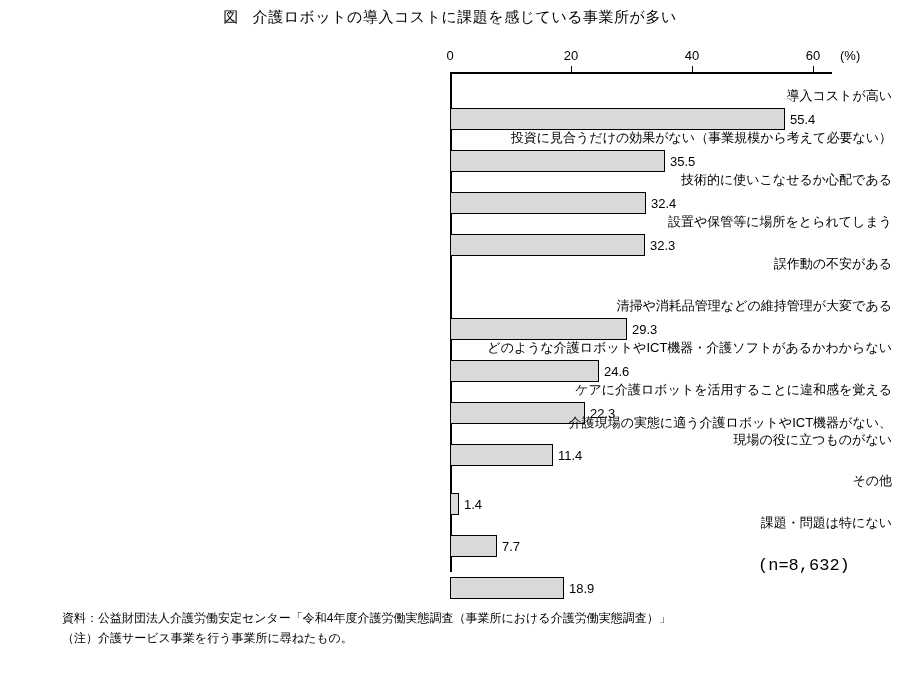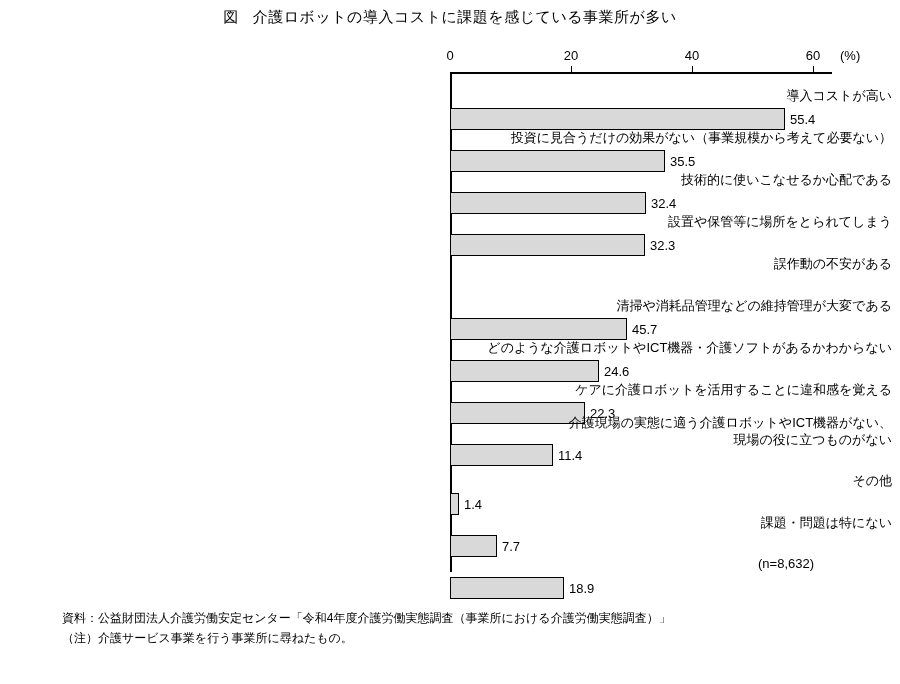--- a/index.html
+++ b/index.html
@@ -101,21 +101,22 @@
     width: 440px;
     text-align: right;
     font-size: 13px;
     line-height: 17px;
     padding-right: 8px;
     box-sizing: border-box;
     white-space: pre-line;
   }
   .n-label {
     position: absolute;
-    font-size: 13px;
+    font-size: 17px;
+    font-family: Liberation Mono, monospace;
   }
   .source {
     position: absolute;
     left: 62px;
     top: 608px;
     font-size: 12px;
     line-height: 20px;
     white-space: pre-line;
   }
 </style>
@@ -165,21 +166,21 @@
     <div class="bar-row" style="left:450px; top:162px; width:382px;">
       <div class="bar" style="width:195px;"></div>
       <div class="bar-value" style="left:200px;">32.3</div>
     </div>
 
     <div class="cat-label" style="top:207px;">誤作動の不安がある</div>
 
     <div class="cat-label" style="top:249px;">清掃や消耗品管理などの維持管理が大変である</div>
     <div class="bar-row" style="left:450px; top:246px; width:382px;">
       <div class="bar" style="width:177px;"></div>
-      <div class="bar-value" style="left:182px;">45.7</div>
+      <div class="bar-value" style="left:182px;">29.3</div>
     </div>
 
     <div class="cat-label" style="top:291px;">どのような介護ロボットやICT機器・介護ソフトがあるかわからない</div>
     <div class="bar-row" style="left:450px; top:288px; width:382px;">
       <div class="bar" style="width:149px;"></div>
       <div class="bar-value" style="left:154px;">24.6</div>
     </div>
 
     <div class="cat-label" style="top:333px;">ケアに介護ロボットを活用することに違和感を覚える</div>
     <div class="bar-row" style="left:450px; top:330px; width:382px;padding-left:40px;">

